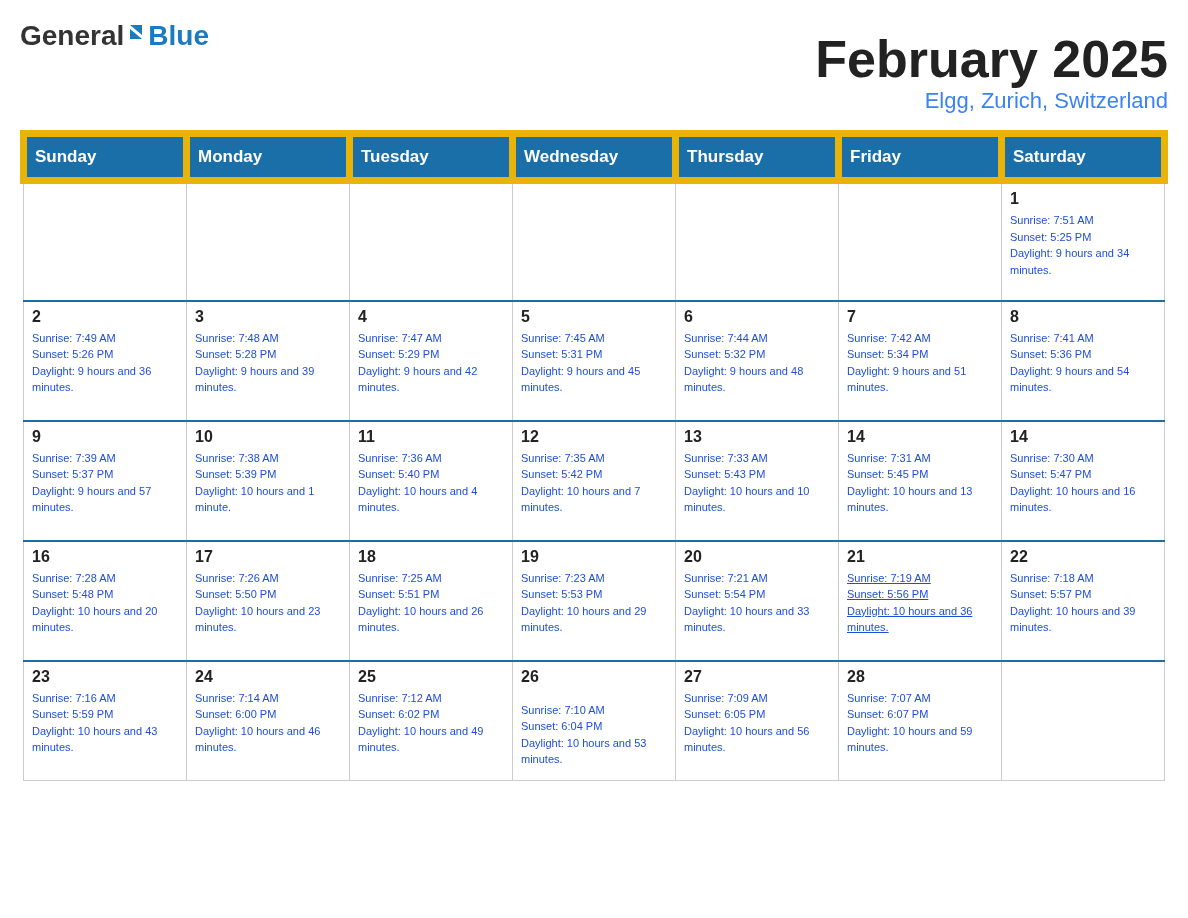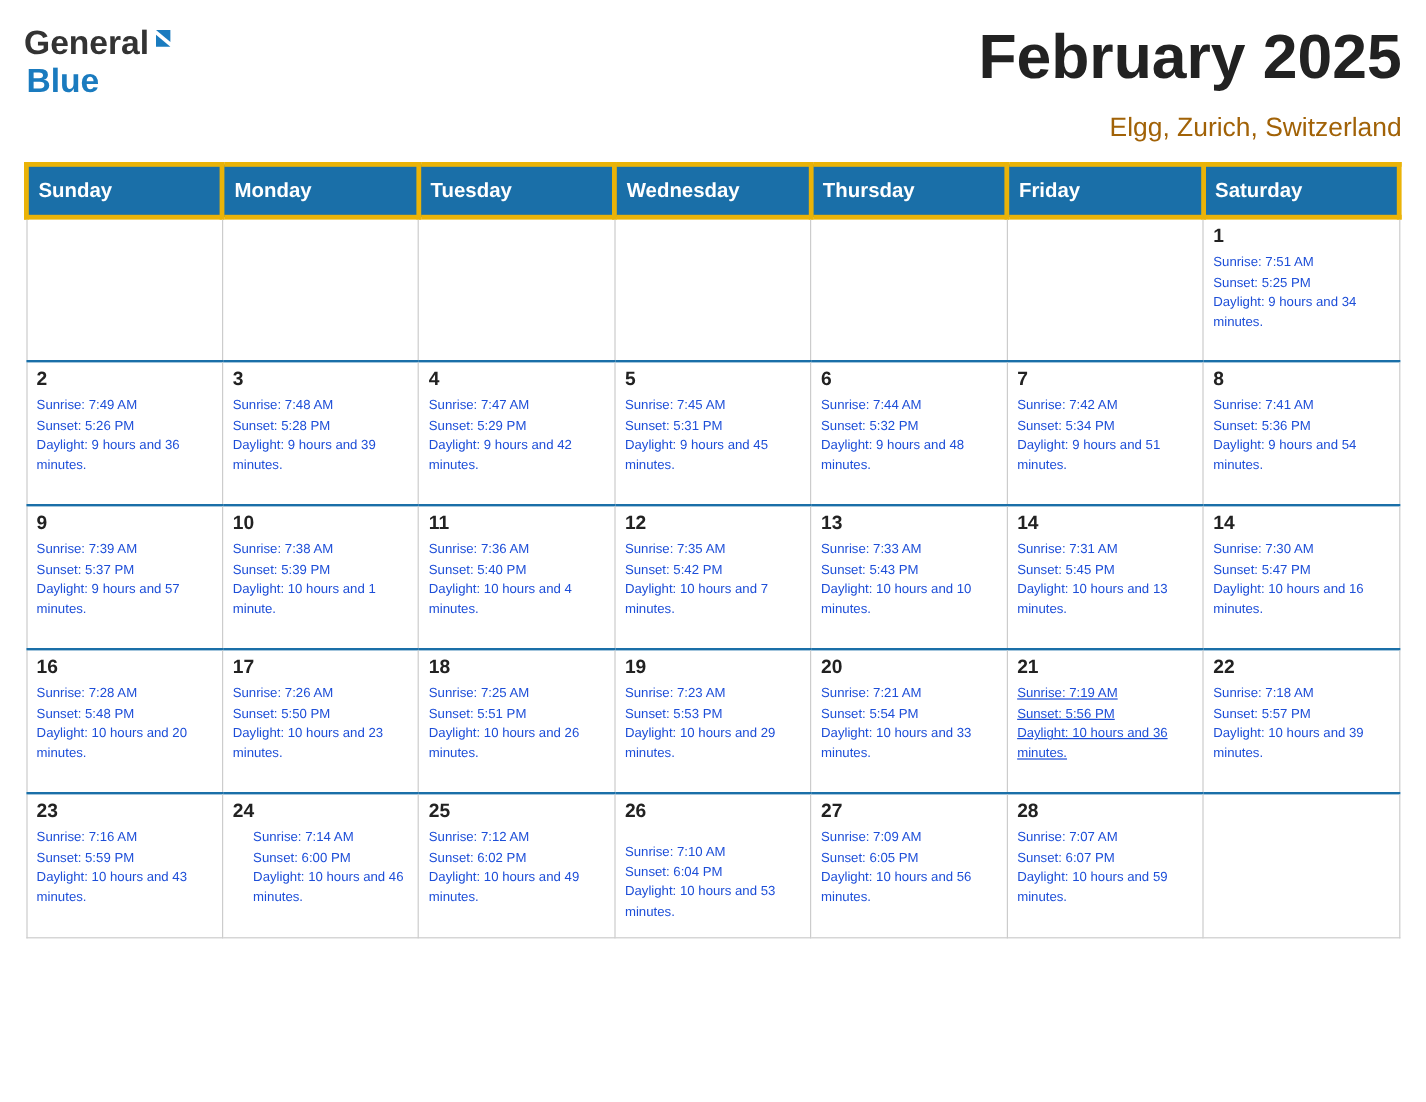--- a/index.html
+++ b/index.html
@@ -11,50 +11,50 @@
       min-height: 918px;
     }
     .header-area {
       display: flex;
       justify-content: space-between;
       align-items: flex-start;
       margin-bottom: 16px;
     }
     .logo {
       display: flex;
-      flex-direction: column;
       align-items: flex-start;
     }
     .title-area {
       text-align: right;
     }
     .month-title {
       font-size: 52px;
       font-weight: bold;
       color: #222;
       line-height: 1.1;
+      margin-top: 11px;
     }
     .location-title {
       font-size: 22px;
-      color: #a16207;
-      margin-top: 16px;
+      color: #3b82f6;
+      margin-top: 0;
     }
     .calendar-table {
       width: 100%;
       border-collapse: collapse;
       table-layout: fixed;
     }
     .calendar-table th {
       background-color: #1a6fa8;
       color: #fff;
       font-size: 17px;
       font-weight: bold;
       padding: 10px 8px;
       text-align: left;
-      border: 4px solid #eab308;
+      border: 7px solid #eab308;
     }
     .calendar-table td {
       border: 1px solid #ccc;
       vertical-align: top;
       padding: 6px 8px;
       font-size: 12.5px;
       color: #333;
       height: 120px;
       background: #fff;
     }
@@ -284,21 +284,21 @@
       </tr>
       <tr>
         <td>
           <span class="day-number">23</span>
           <div class="day-info" style="white-space: pre-line;">Sunrise: 7:16 AM
 Sunset: 5:59 PM
 Daylight: 10 hours and 43 minutes.</div>
         </td>
         <td>
           <span class="day-number">24</span>
-          <div class="day-info" style="white-space: pre-line; margin-left: 17px;">Sunrise: 7:14 AM
+          <div class="day-info" style="white-space: pre-line;">Sunrise: 7:14 AM
 Sunset: 6:00 PM
 Daylight: 10 hours and 46 minutes.</div>
         </td>
         <td>
           <span class="day-number">25</span>
           <div class="day-info" style="white-space: pre-line;">Sunrise: 7:12 AM
 Sunset: 6:02 PM
 Daylight: 10 hours and 49 minutes.</div>
         </td>
         <td>

